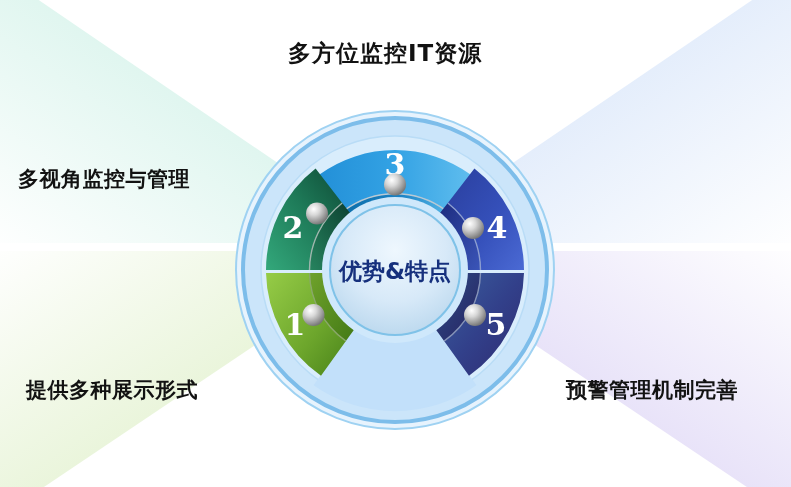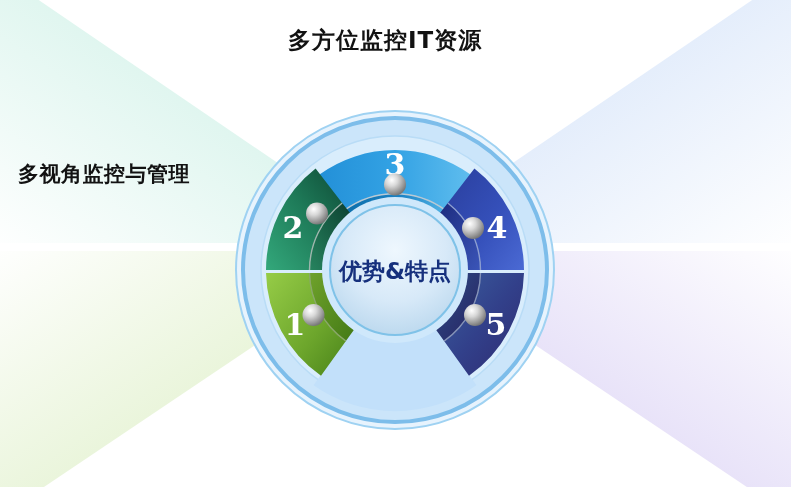--- a/index.html
+++ b/index.html
@@ -24,27 +24,28 @@
     height: 487px;
   }
   .label {
     position: absolute;
     font-family: "DejaVu Sans", "Liberation Sans", sans-serif;
     font-weight: bold;
     font-size: 21px;
     color: #121212;
     white-space: nowrap;
     letter-spacing: 0.5px;
+    margin-top: 13px;
   }
   .label.title {
     font-size: 23px;
     letter-spacing: 1px;
   }
   #lbl-top   { left: 288px; top: 25px; }
-  #lbl-left-mid  { left: 18px;  top: 160px; }
+  #lbl-left-mid  { left: 18px;  top: 152px; }
   #lbl-left-bot  { left: 26px;  top: 363px; }
   #lbl-right-mid { left: 575px; top: 168px; }
   #lbl-right-bot { left: 566px; top: 363px; }
 
   .seg-num {
     font-family: "DejaVu Serif", "Liberation Serif", serif;
     font-size: 30px;
     font-weight: bold;
     fill: #ffffff;
   }
@@ -205,14 +206,16 @@
       <circle cx="475" cy="315" r="11" fill="url(#sphereGrad)"></circle>
     </g>
 
     <circle cx="395" cy="270" r="73" fill="#cfe8fb"></circle>
     <circle cx="395" cy="270" r="65" fill="url(#coreGrad)" stroke="#7fc2e8" stroke-width="2"></circle>
     <text class="center-text" x="395" y="279" text-anchor="middle">优势&amp;特点</text>
   </svg>
 
   <div class="label title" id="lbl-top">多方位监控IT资源</div>
   <div class="label" id="lbl-left-mid">多视角监控与管理</div>
+  <div class="label" id="lbl-left-bot">提供多种展示形式</div>
+  <div class="label" id="lbl-right-bot">预警管理机制完善</div>
 
 </div>
 
 </body></html>

